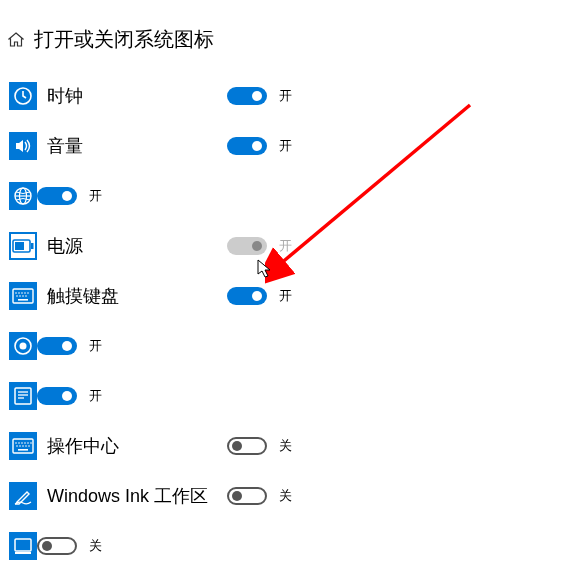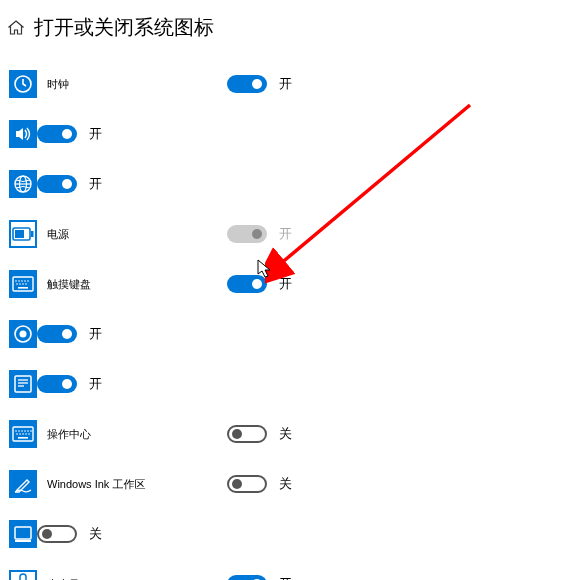--- a/index.html
+++ b/index.html
@@ -7,21 +7,21 @@
   font-family: "Microsoft YaHei", "Segoe UI", sans-serif;
   background: #fff;
   width: 581px;
   height: 580px;
   overflow: hidden;
   position: relative;
 }
 .header {
   display: flex;
   align-items: center;
-  padding: 14px 0 8px 8px;
+  padding: 26px 0 8px 8px;
 }
 .home-icon {
   display: flex;
   align-items: center;
   justify-content: center;
   margin-right: 10px;
   color: #333;
 }
 .page-title {
   font-size: 20px;
@@ -46,21 +46,21 @@
   color: #fff;
   flex-shrink: 0;
 }
 .icon-box.outline {
   background: #fff;
   border: 2px solid #0078d7;
   color: #0078d7;
 }
 .label {
   margin-left: 10px;
-  font-size: 11px;
+  font-size: 18px;
   color: #000;
   width: 180px;
 }
 .toggle-wrap {
   display: flex;
   align-items: center;
 }
 .toggle {
   width: 40px;
   height: 18px;
@@ -154,20 +154,21 @@
   </div>
 
   <div class="row">
     <div class="icon-box">
       <svg width="20" height="20" viewBox="0 0 20 20">
           <path d="M3 7 L6 7 L10 4 L10 16 L6 13 L3 13 Z" fill="#fff"></path>
           <path d="M12 6 Q15 10 12 14" stroke="#fff" stroke-width="1.4" fill="none"></path>
           <path d="M14 4 Q19 10 14 16" stroke="#fff" stroke-width="1.4" fill="none"></path>
         </svg>
     </div>
+    <div class="label">音量</div>
     <div class="toggle-wrap">
       <div class="toggle on">
           <div class="thumb"></div>
         </div>
       <span class="state-label">开</span>
     </div>
   </div>
 
   <div class="row">
     <div class="icon-box">

